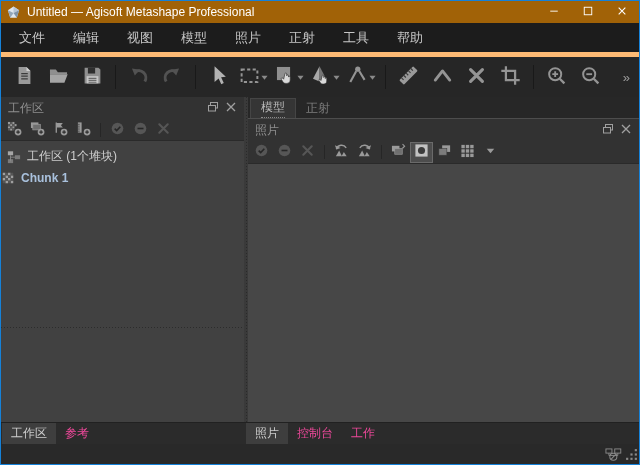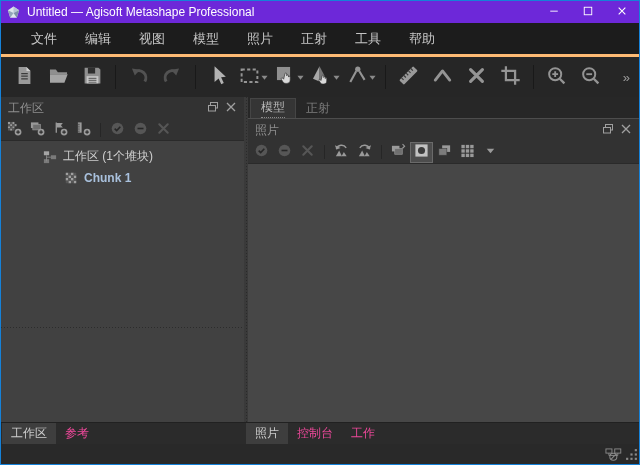--- a/index.html
+++ b/index.html
@@ -1,26 +1,26 @@
 <!DOCTYPE html>
 <html><head>
 <meta charset="utf-8">
 <style>
   html,body{margin:0;padding:0;background:#555;}
   .window{width:640px;height:465px;box-sizing:border-box;border:1px solid #1581d8;display:flex;flex-direction:column;background:#2b2b2b;font-family:"Liberation Sans","DejaVu Sans",sans-serif;font-size:12px;color:#c8c8c8;overflow:hidden;}
   
-  .titlebar{flex:0 0 22px;background:#6d28d9;display:flex;align-items:center;}
+  .titlebar{flex:0 0 22px;background:#a16207;display:flex;align-items:center;}
   .title-logo{width:15px;height:15px;margin:0 6px 0 5px;display:flex;}
   .title-logo svg{width:15px;height:15px;}
   .title-text{color:#fff;font-size:12px;white-space:nowrap;}
   .win-controls{margin-left:auto;display:flex;height:100%;}
   .win-btn{width:34px;display:flex;align-items:center;justify-content:center;color:#fff;cursor:default;}
   .win-btn svg{width:10px;height:10px;}
   
-  .menubar{flex:0 0 34px;background:#1c1c1c;display:flex;align-items:center;padding-left:16px;border-bottom:3px solid #fdba74;box-sizing:border-box;}
+  .menubar{flex:0 0 34px;background:#1c1c1c;display:flex;align-items:center;padding-left:4px;border-bottom:5px solid #fdba74;box-sizing:border-box;}
   .menu-item{padding:0 14px;font-size:13px;color:#c6c6c6;}
   
   .toolbar{flex:0 0 40px;background:#262626;display:flex;align-items:center;padding:0 7px;gap:1px;}
   .tb-btn{height:32px;min-width:27px;padding:0 3px;display:flex;align-items:center;justify-content:center;color:#949494;}
   .tb-btn svg{width:21px;height:21px;}
   .tb-btn.disabled{color:#525252;}
   .tb-btn .caret{display:flex;margin-left:1px;color:#8a8a8a;}
   .tb-btn .caret svg{width:7px;height:7px;}
   .tb-sep{flex:0 0 1px;height:24px;background:#191919;margin:0 5px;}
   .tb-overflow{margin-left:auto;color:#9a9a9a;font-size:13px;padding:0 2px;}
@@ -31,21 +31,21 @@
   .ph-buttons{margin-left:auto;display:flex;gap:6px;color:#a0a0a0;}
   .ph-btn{display:flex;align-items:center;}
   .ph-btn svg{width:12px;height:12px;}
   .panel-toolbar{flex:0 0 22px;background:#323232;display:flex;align-items:center;padding:0 3px;gap:2px;border-bottom:1px solid #2a2a2a;box-sizing:border-box;}
   .sm-btn{width:21px;height:19px;display:flex;align-items:center;justify-content:center;color:#9a9a9a;}
   .sm-btn svg{width:15px;height:15px;}
   .sm-btn.disabled{color:#565656;}
   .sm-btn.active{background:#4d4d4d;outline:1px solid #6a6a6a;}
   .sm-sep{flex:0 0 1px;height:14px;background:#262626;margin:0 4px;}
   .tree{flex:1 1 auto;background:#414141;padding-top:5px;overflow:hidden;}
-  .tree-row{display:flex;align-items:center;height:21px;gap:6px;margin-left:36px;}
+  .tree-row{display:flex;align-items:center;height:21px;gap:6px;}
   .tree-row .ticon{display:flex;}
   .tree-row svg{width:14px;height:14px;}
   .tree-label{color:#cecece;}
   .tree-label.hl{color:#a9c1dd;font-weight:bold;}
   .h-splitter{flex:0 0 5px;background-color:#414141;background-image:repeating-linear-gradient(90deg,#2c2c2c 0 1px,rgba(0,0,0,0) 1px 3px);background-size:100% 1px;background-repeat:no-repeat;background-position:center;}
   .lower-panel{flex:0 0 92px;background:#414141;}
   .v-splitter{flex:0 0 4px;background-color:#3a3a3a;background-image:repeating-linear-gradient(180deg,#2a2a2a 0 1px,rgba(0,0,0,0) 1px 3px);background-size:1px 100%;background-repeat:no-repeat;background-position:center;}
   .right-pane{flex:1 1 auto;display:flex;flex-direction:column;min-width:0;}
   .view-tabbar{flex:0 0 22px;background:#272727;display:flex;align-items:flex-end;padding-left:2px;border-bottom:1px solid #4d4d4d;box-sizing:border-box;}
   .view-tab{height:20px;padding:0 10px;display:flex;align-items:center;color:#7d7d7d;}
@@ -327,21 +327,21 @@
             <span class="ticon">
               <svg viewBox="0 0 16 16">
                 <rect x="1" y="1.5" width="6" height="4.5" fill="#a5a5a5"></rect>
                 <rect x="9" y="6" width="6" height="4.5" fill="#7a7a7a"></rect>
                 <rect x="1" y="10.5" width="6" height="4.5" fill="#7a7a7a"></rect>
                 <path d="M4 6v7M4 8.2h5" stroke="#8a8a8a" fill="none"></path>
               </svg>
             </span>
             <span class="tree-label">工作区 (1个堆块)</span>
           </div>
-          <div class="tree-row" style="padding-left: 27px;">
+          <div class="tree-row" style="">
             <span class="ticon">
               <svg viewBox="0 0 16 16">
                 <g fill="#9f9f9f">
                   <rect x="2" y="2" width="3" height="3"></rect>
                   <rect x="8" y="2" width="3" height="3"></rect>
                   <rect x="5" y="5" width="3" height="3"></rect>
                   <rect x="11" y="5" width="3" height="3"></rect>
                   <rect x="2" y="8" width="3" height="3"></rect>
                   <rect x="8" y="8" width="3" height="3"></rect>
                   <rect x="5" y="11" width="3" height="3"></rect>

